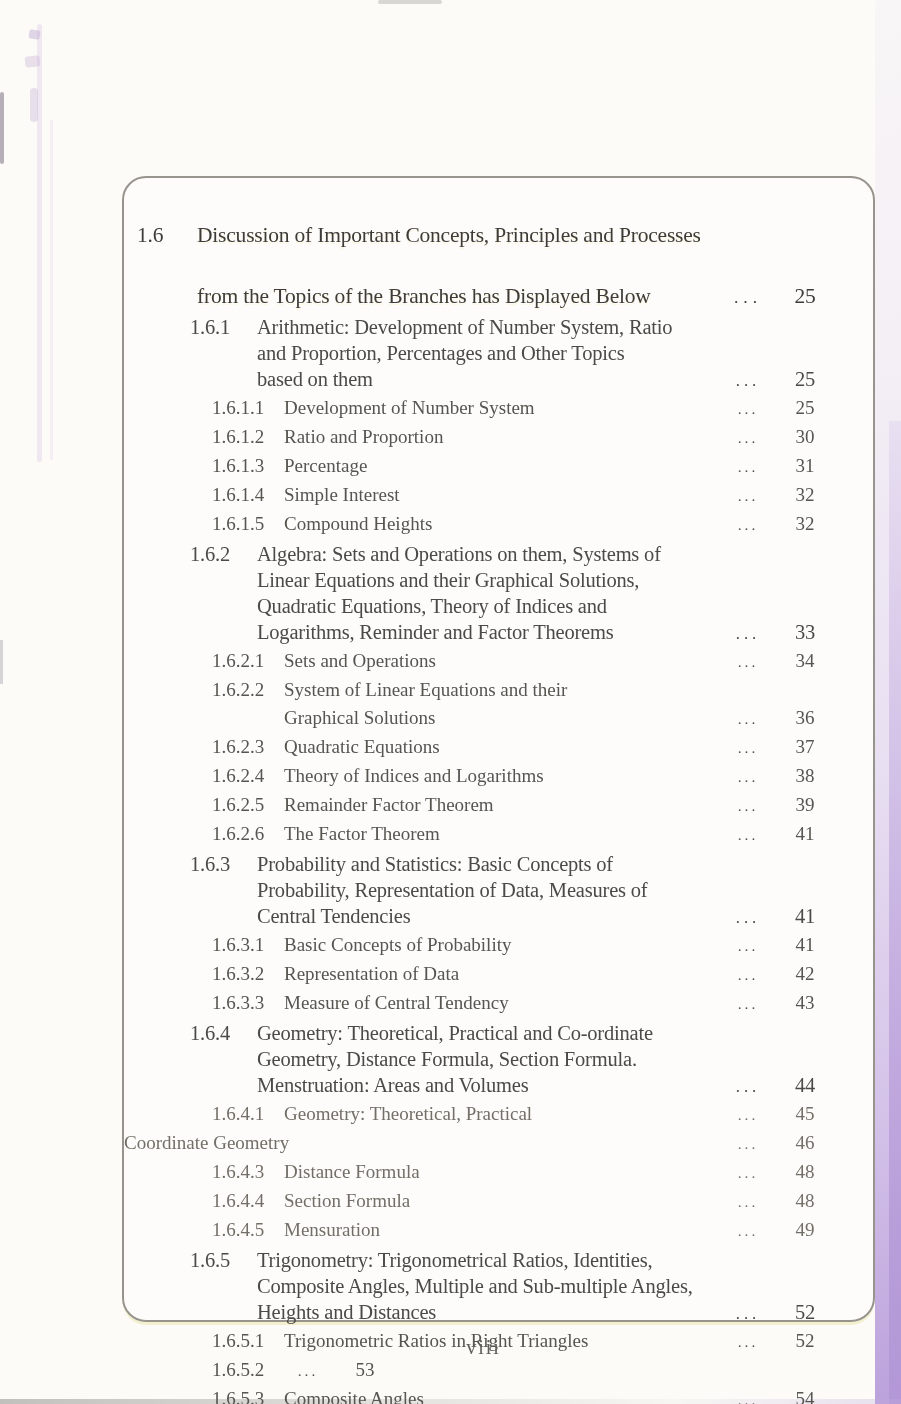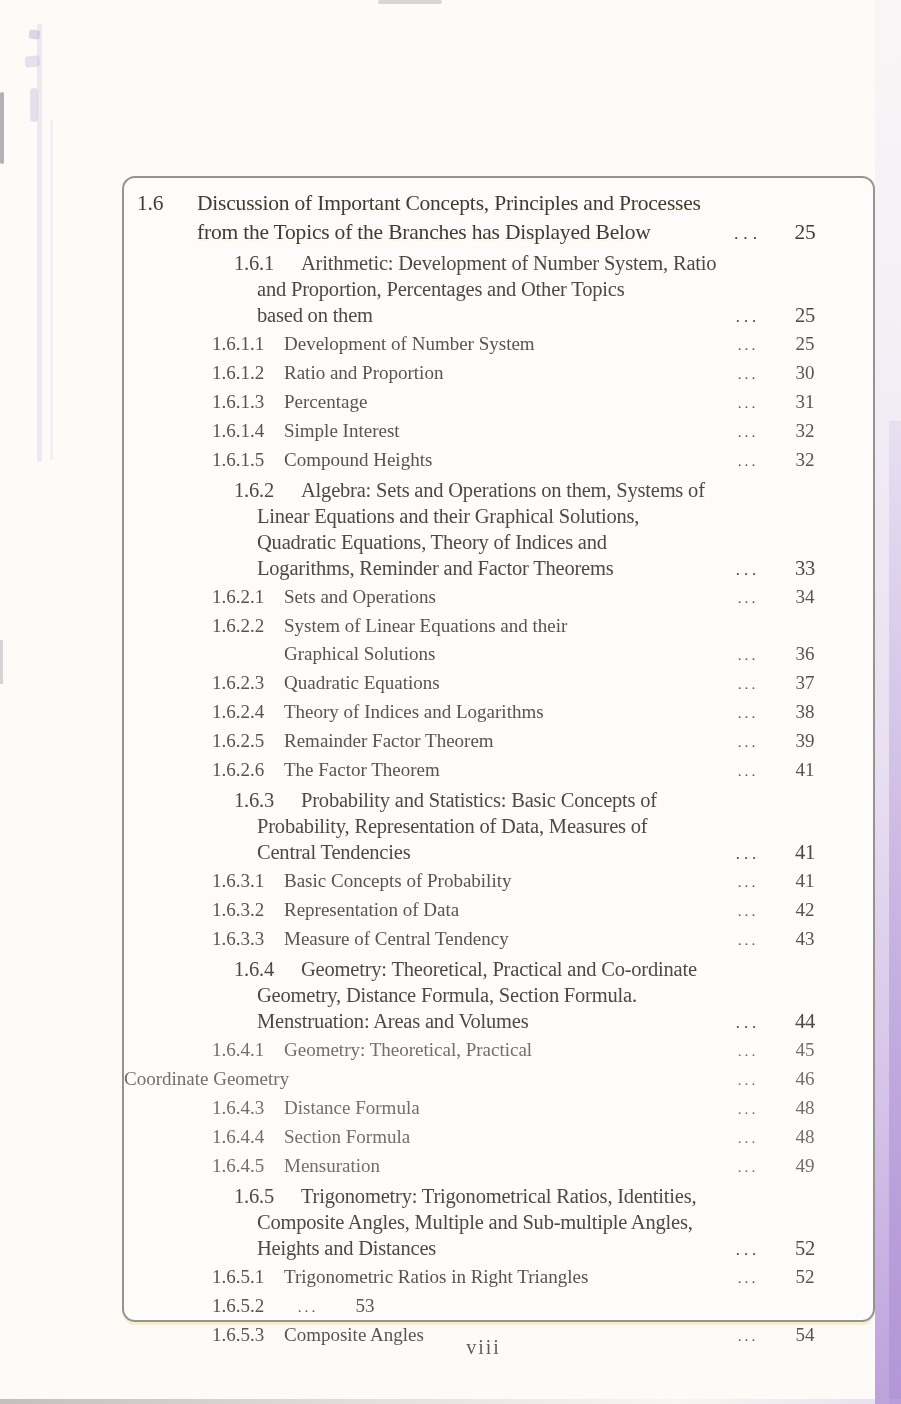--- a/index.html
+++ b/index.html
@@ -46,38 +46,38 @@
   .scuff-2{position:absolute;left:25px;top:56px;width:15px;height:11px;background:rgba(178,150,202,0.28);border-radius:3px;transform:rotate(-6deg);}
   .scuff-3{position:absolute;left:30px;top:88px;width:8px;height:34px;background:rgba(168,140,196,0.24);border-radius:4px;}
   .streak-1{position:absolute;left:37px;top:24px;width:5px;height:438px;background:rgba(200,176,222,0.26);border-radius:3px;}
   .streak-2{position:absolute;left:50px;top:120px;width:3px;height:340px;background:rgba(206,186,226,0.18);}
   
   .toc-box{
     position:absolute;left:122px;top:176px;
     width:753px;height:1146px;
     box-sizing:border-box;
     border:2px solid #96948d;
-    border-radius:13px;
+    border-radius:24px;
     padding-top:11px;
     background:rgba(255,255,254,0.25);
     box-shadow:0 4px 0 -1px rgba(226,216,110,0.30);
   }
   .toc-row{display:flex;align-items:baseline;padding-right:35px;}
   .toc-row .num{flex:0 0 auto;box-sizing:content-box;}
   .toc-row .t{flex:1 1 auto;white-space:nowrap;overflow:visible;}
   .toc-row .dots{flex:0 0 48px;text-align:center;letter-spacing:3px;font-size:0.82em;}
   .toc-row .pg{flex:0 0 66px;text-align:center;}
   .lvl1{font-size:21.5px;line-height:29px;color:#3d3c39;letter-spacing:-0.2px;}
   .lvl1 .num{padding-left:13px;width:60px;}
   .lvl1 .dots{letter-spacing:5px;}
-  .lvl1 .t{text-shadow:0 2px 0 rgba(238,228,120,0.16);}
+  .lvl1 .t{text-shadow:0 2px 0 rgba(238,228,120,0.16);margin-top:32px;}
   .lvl2{font-size:20.5px;line-height:26px;color:#4b4a46;letter-spacing:-0.2px;}
   .lvl2 .num{padding-left:66px;width:67px;}
   .lvl2 .dots{letter-spacing:4px;}
-  .lvl2.entry-start{margin-top:2px;margin-left:44px;}
+  .lvl2.entry-start{margin-top:2px;}
   .lvl3{font-size:19px;line-height:28px;color:#565550;}
   .lvl3 .num{padding-left:88px;width:72px;}
   .toc-row.faded{color:#716f67;}
   
   .footer{
     position:absolute;left:16px;right:0;top:1336px;
     text-align:center;
     font-size:20px;color:#605f5b;letter-spacing:2px;
   }
   .footer span{display:inline-block;transform:translateX(25px);}

